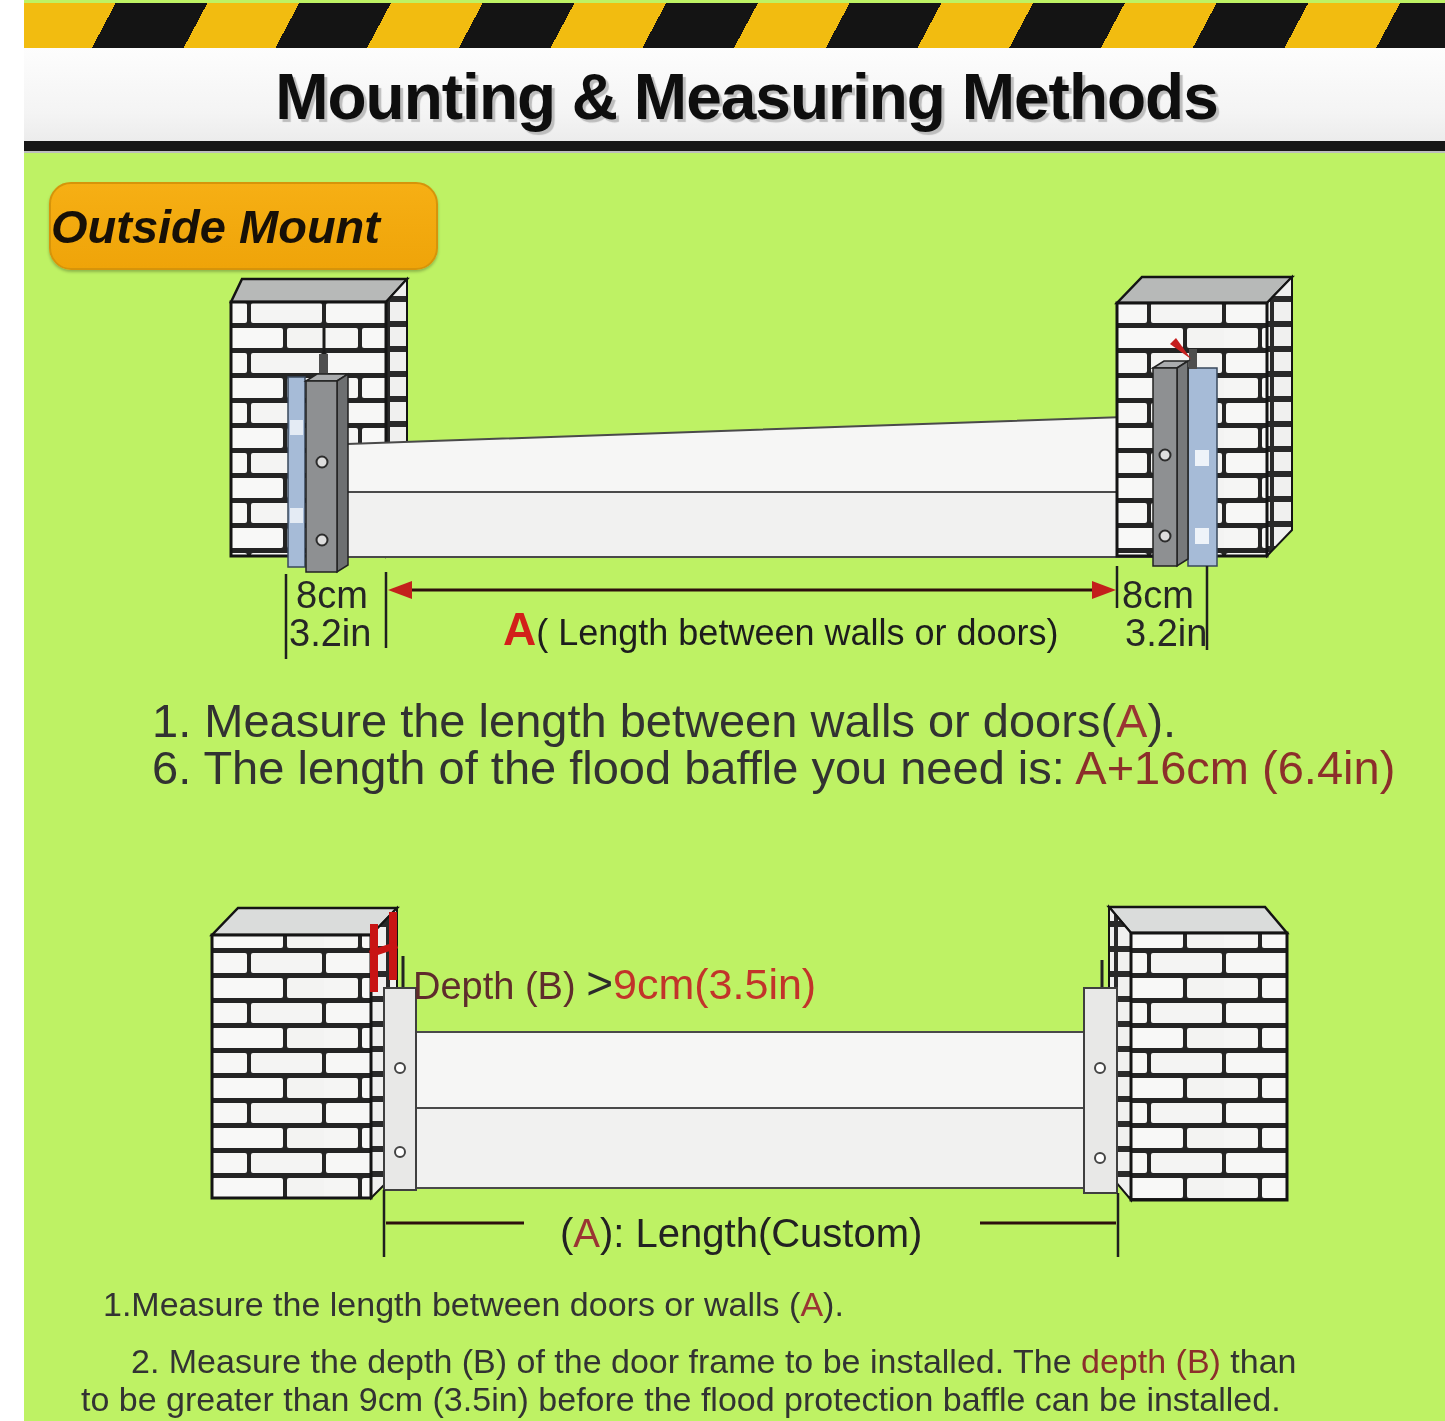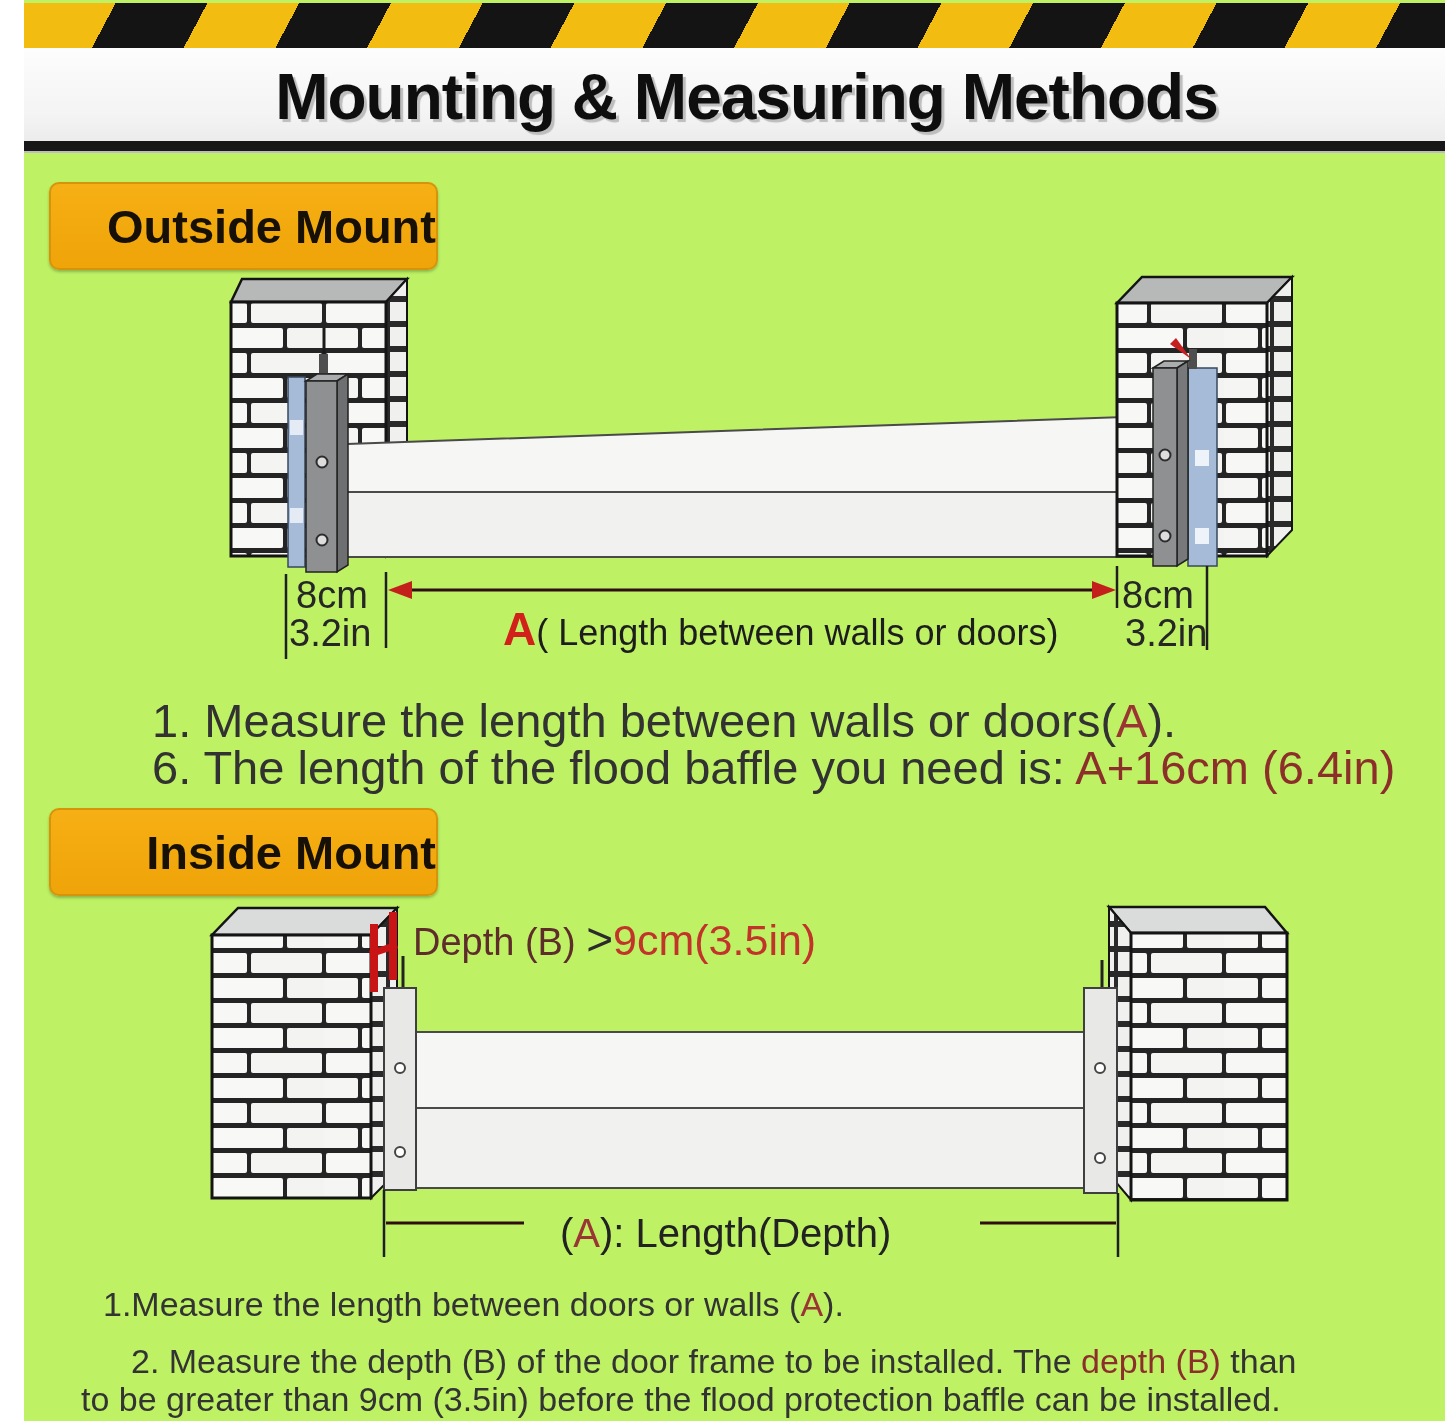--- a/index.html
+++ b/index.html
@@ -12,40 +12,40 @@
     background:repeating-linear-gradient(118deg,#f2bc10 0 81px,#141414 81px 162px);}
   .header-bg{left:0;top:48px;width:1445px;height:93px;
     background:linear-gradient(180deg,#fdfdfd 0%,#f4f4f4 70%,#ececec 100%);}
   .page-title{left:0;top:64px;width:1445px;text-align:center;
     font-size:64px;font-weight:700;letter-spacing:-1px;color:#0e0e0e;line-height:1.05;
     text-shadow:3px 3px 1px #bdbdbd;}
   .black-bar{left:0;top:141px;width:1445px;height:10px;background:#171717;
     border-bottom:2px solid #bdbdbd;}
 
   
-  .pill{width:385px;height:84px;border-radius:10px;
+  .pill{width:385px;height:84px;border-radius:22px;
     background:linear-gradient(180deg,#f6af14 0%,#efa409 100%);
     border:2px solid #d6940a;box-shadow:0 2px 3px rgba(0,0,0,0.25);
-    display:flex;align-items:center;justify-content:flex-end;
-    font-size:47px;font-weight:600;color:#171007;}
+    display:flex;align-items:center;justify-content:flex-start;
+    font-size:47px;font-weight:600;color:#171007;font-style:italic;}
   .pill-outside{left:25px;top:182px;}
   .pill-inside{left:25px;top:808px;}
 
   
   .diagram{left:0;}
   
   
   .meas{font-size:38px;color:#262626;line-height:1;z-index:5;}
   .arrow-label{left:479px;top:602px;z-index:5;white-space:nowrap;}
   .arrow-label .big-a{font-size:46px;font-weight:700;color:#d2201a;}
   .arrow-label .rest{font-size:36px;color:#1d1d1d;}
   .step{font-size:47px;color:#323232;line-height:1;white-space:nowrap;z-index:5;}
   .maroon{color:#8c2f2b;}
   .deep-a{color:#9a3533;}
-  .depth-label{left:389px;top:912px;z-index:5;white-space:nowrap;}
+  .depth-label{left:389px;top:956px;z-index:5;white-space:nowrap;}
   .depth-label .d1{font-size:38px;color:#5f2c2c;}
   .depth-label .d2{font-size:46px;color:#2b2b2b;}
   .depth-label .d3{font-size:43px;color:#c2342a;}
   .len-label{left:536px;top:1211px;z-index:5;font-size:40px;color:#222;white-space:nowrap;}
   .bstep{font-size:34px;color:#333;line-height:1;white-space:nowrap;z-index:5;}
 </style>
 </head>
 <body>
 
 <div id="page">
@@ -137,23 +137,20 @@
   <div class="abs meas" style="left:1098px;top:576px">8cm</div>
   <div class="abs meas" style="left:1101px;top:614px">3.2in</div>
 
   <div class="abs step" style="left:128px;top:697px">
     <span>1. Measure the length between walls or doors(</span><span class="deep-a">A</span><span>).</span>
   </div>
   <div class="abs step" style="left:128px;top:744px">
     <span>6. The length of the flood baffle you need is: </span><span class="maroon">A+16cm (6.4in)</span>
   </div>
 
-  <div class="abs pill pill-inside">
-    <span>Inside Mount</span>
-  </div>
 
   <svg class="abs diagram" style="top:895px" width="1445" height="375" viewBox="0 895 1445 375">
     <defs>
       <pattern id="bk2" width="150" height="50" patternUnits="userSpaceOnUse">
         <rect width="150" height="50" fill="#242424"></rect>
         <rect x="2" y="3" width="71" height="20" rx="2" fill="#f7f7f6"></rect>
         <rect x="77" y="3" width="71" height="20" rx="2" fill="#f4f4f3"></rect>
         <rect x="-37" y="28" width="71" height="20" rx="2" fill="#f5f5f4"></rect>
         <rect x="38" y="28" width="71" height="20" rx="2" fill="#f8f8f7"></rect>
         <rect x="113" y="28" width="71" height="20" rx="2" fill="#f3f3f2"></rect>
@@ -206,21 +203,21 @@
       <line x1="1094" y1="1193" x2="1094" y2="1257" stroke="#1f1f1f" stroke-width="2.5"></line>
       <line x1="362" y1="1223" x2="500" y2="1223" stroke="#2e0f0e" stroke-width="3"></line>
       <line x1="956" y1="1223" x2="1092" y2="1223" stroke="#2e0f0e" stroke-width="3"></line>
     </g>
   </svg>
 
   <div class="abs depth-label">
     <span class="d1">Depth (B) </span><span class="d2">&gt;</span><span class="d3">9cm(3.5in)</span>
   </div>
   <div class="abs len-label">
-    <span>(</span><span class="deep-a">A</span><span>): Length(Depth)</span>
+    <span>(</span><span class="deep-a">A</span><span>): Length(Custom)</span>
   </div>
 
   <div class="abs bstep" style="left:79px;top:1287px">
     <span>1.Measure the length between doors or walls (</span><span class="deep-a">A</span><span>).</span>
   </div>
   <div class="abs bstep" style="left:107px;top:1344px">
     <span>2. Measure the depth (B) of the door frame to be installed. The </span><span class="maroon">depth (B)</span><span> than</span>
   </div>
   <div class="abs bstep" style="left:57px;top:1382px">to be greater than 9cm (3.5in) before the flood protection baffle can be installed.</div>
 

